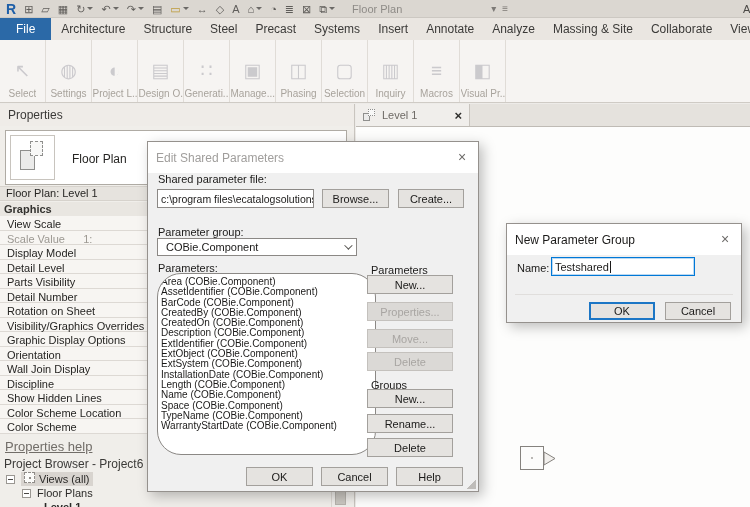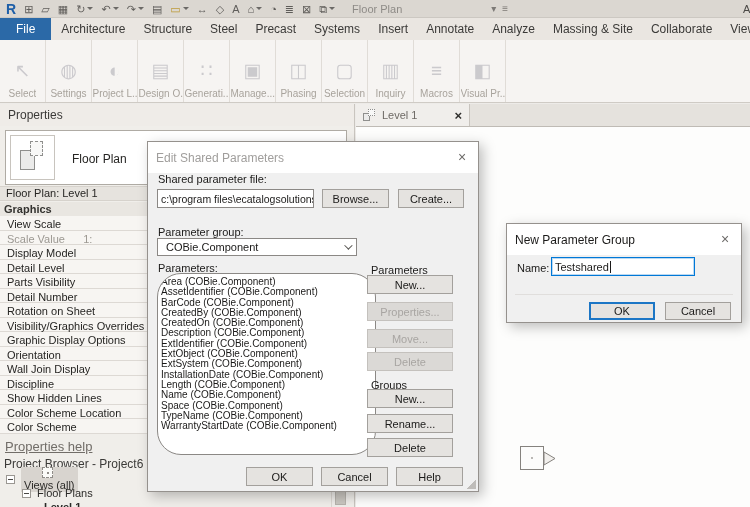--- a/index.html
+++ b/index.html
@@ -64,21 +64,21 @@
   .pb-header{position:absolute;left:4px;top:353px;font-size:12px;color:#3B3A38;}
   .tree{position:absolute;left:0;top:368px;width:100%;font-size:11px;color:#2B2A28;}
   .tree-row{height:14px;line-height:14px;display:flex;align-items:center;}
   .tree-row.r1{padding-left:6px;}
   .tree-row.r2{padding-left:22px;}
   .tree-row.r3{padding-left:44px;font-weight:bold;}
   .exp{display:inline-block;width:9px;height:9px;border:1px solid #9A9792;background:#fff;position:relative;margin-right:6px;flex-shrink:0;}
   .exp::after{content:"";position:absolute;left:1px;right:1px;top:3px;height:1px;background:#4A4845;}
   .vicon{display:inline-block;width:11px;height:11px;border:1px dashed #8F8C88;background:#FBFBF9;margin-right:4px;flex-shrink:0;position:relative;}
   .vicon::after{content:"";position:absolute;left:4px;top:4px;width:2px;height:2px;background:#8F8C88;}
-  .hl{background:#D8D4CF;padding:0 3px;display:inline-flex;align-items:center;flex-direction:column;}
+  .hl{background:#D8D4CF;padding:0 3px;display:inline-flex;}
   .pb-scroll{position:absolute;left:331px;width:18px;top:351px;bottom:0;background:#EFEDEA;border-left:1px solid #DBD7D2;}
   .pb-thumb{position:absolute;left:3px;right:3px;top:2px;bottom:2px;background:#C9C6C0;border:1px solid #B5B2AC;}
 
   
   .drawing{position:absolute;left:356px;top:1px;right:0;bottom:0;background:#FDFDFC;}
   .tabbar{height:23px;background:#E5E2DD;border-bottom:1px solid #BFBBB5;display:flex;}
   .vtab{width:114px;background:#F0EEEB;border-right:1px solid #C8C4BE;display:flex;align-items:center;
       padding:0 7px;gap:6px;font-size:11px;color:#6E6A65;}
   .mini-fp{position:relative;width:13px;height:13px;flex-shrink:0;}
   .mini-fp .a{position:absolute;left:0;top:4px;width:7px;height:8px;background:#EBEBEA;border:1px solid #8F8F8D;}

